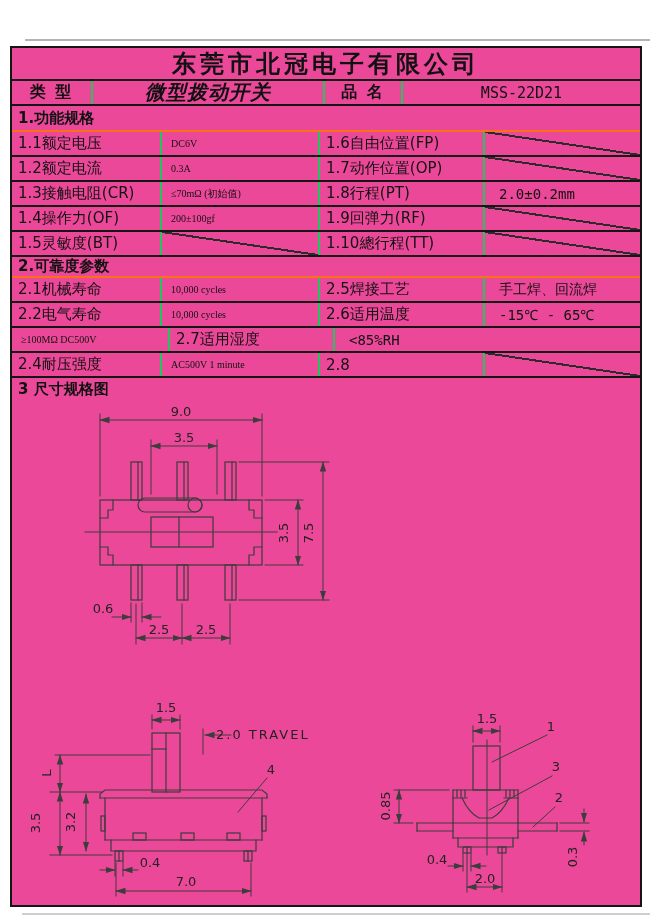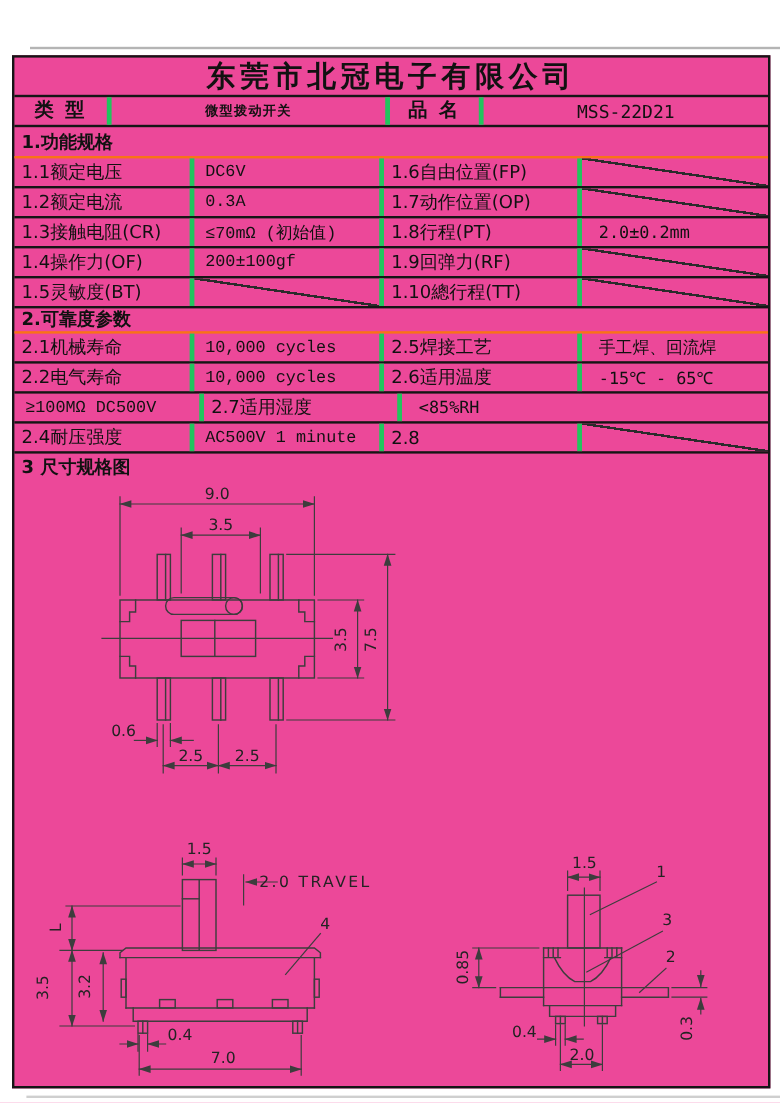--- a/index.html
+++ b/index.html
@@ -15,38 +15,38 @@
     position:absolute; left:10px; top:46px; width:632px; height:861px;
     border:2px solid #151515; box-sizing:border-box; background:#ec4899;
   }
   .title-row {
     height:33px; border-bottom:2px solid #151515; box-sizing:border-box;
     display:flex; align-items:center; justify-content:center;
     font-family:"DejaVu Serif","Liberation Serif",serif;
     font-weight:bold; font-size:24px; letter-spacing:4px;
   }
   .head-row { height:25px; border-bottom:2px solid #151515; box-sizing:border-box; display:flex; }
-  .cell { border-right:4px solid #22c55e; box-sizing:border-box; display:flex; align-items:center; overflow:hidden; }
+  .cell { border-right:2px solid #22c55e; box-sizing:border-box; display:flex; align-items:center; overflow:hidden; }
   .hc1 { width:81px;  justify-content:center; font-weight:bold; font-size:16px; letter-spacing:2px; }
-  .hc2 { width:232px; justify-content:center; font-weight:bold; font-size:11px; letter-spacing:1px; }
+  .hc2 { width:232px; justify-content:center; font-weight:bold; font-size:20px; letter-spacing:1px;font-style:italic; }
   .hc3 { width:78px;  justify-content:center; font-weight:bold; font-size:16px; letter-spacing:2px; }
   .hc4 { flex:1; border-right:none; justify-content:center;
          font-family:"DejaVu Sans Mono","Liberation Mono",monospace; font-size:15px; }
 
   .sec {
     height:26px; border-bottom:2px solid #f97316; box-sizing:border-box;
     display:flex; align-items:center; padding-left:6px;
     font-weight:bold; font-size:15px;
   }
   .sec2 { height:21px; }
   .sec3 { height:23px; border-bottom:none; }
 
   .r { display:flex; height:25px; border-bottom:2px solid #151515; box-sizing:border-box; }
   .c1 { width:150px; padding-left:6px;  font-size:15px; }
-  .c2 { width:158px; padding-left:9px;  font-family:Liberation Mono, monospace; font-size:14px; }
+  .c2 { width:158px; padding-left:9px;  font-family:Liberation Serif, serif; font-size:10px; }
   .c3 { width:165px; padding-left:6px;  font-size:15px; }
   .c4 { flex:1; border-right:none; padding-left:14px;
         font-family:"DejaVu Sans Mono","Liberation Mono",monospace; font-size:14px; }
 
   .slash {
     background-image:linear-gradient(to top right,
       transparent calc(50% - 1px), #2b2b2b calc(50% - 1px),
       #2b2b2b calc(50% + 1px), transparent calc(50% + 1px));
   }
 

